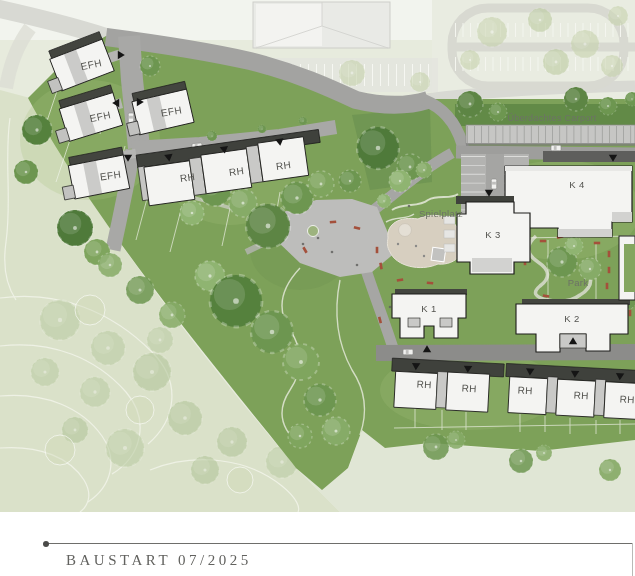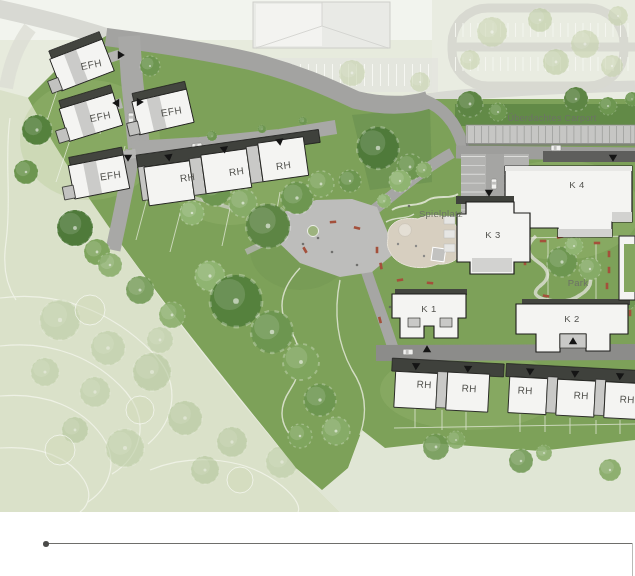--- a/index.html
+++ b/index.html
@@ -366,14 +366,15 @@
 <text class="lbl" x="581" y="399" font-size="10" transform="rotate(3 581 399)">RH</text>
 <text class="lbl" x="627" y="403" font-size="10" transform="rotate(3 627 403)">RH</text>
 </g>
 </svg>
 
 <div class="footer">
   <div class="tl">
         <span class="dot"></span>
       </div>
   <div class="tick"></div>
+  <div class="milestone">BAUSTART 07/2025</div>
 </div>
 </div>
 
 </body></html>

